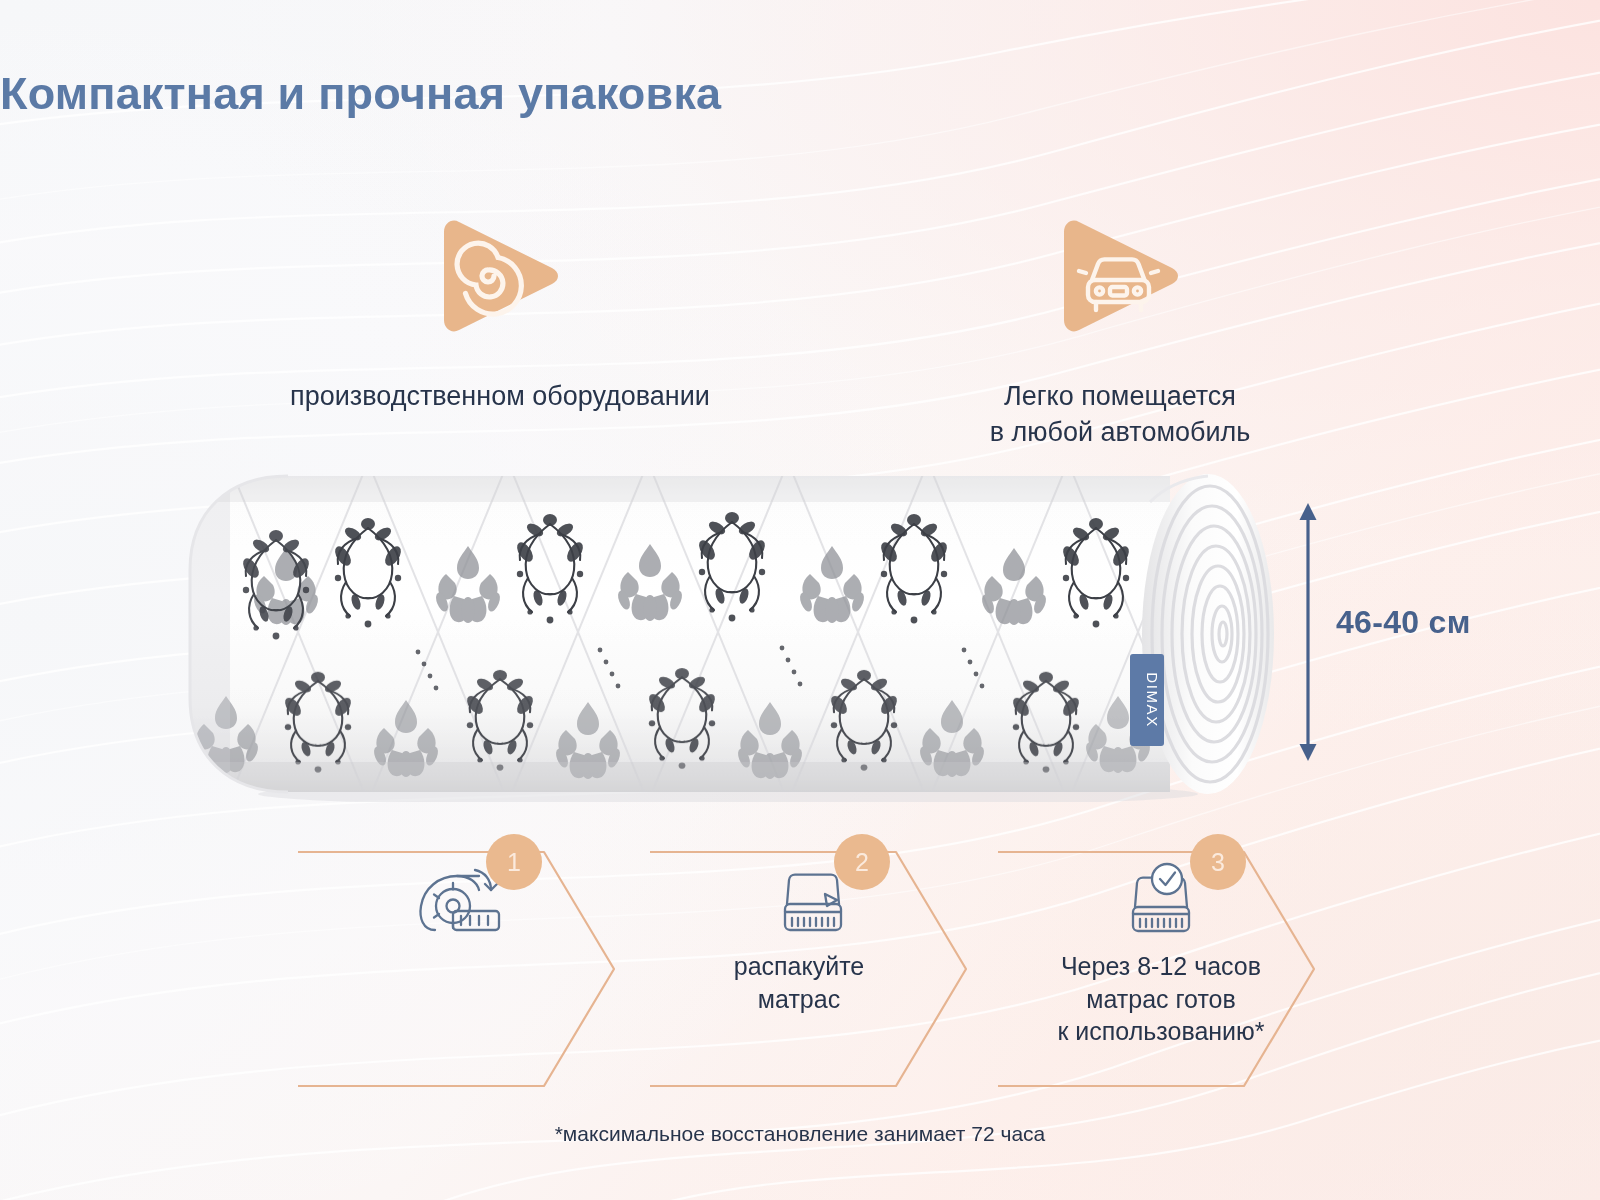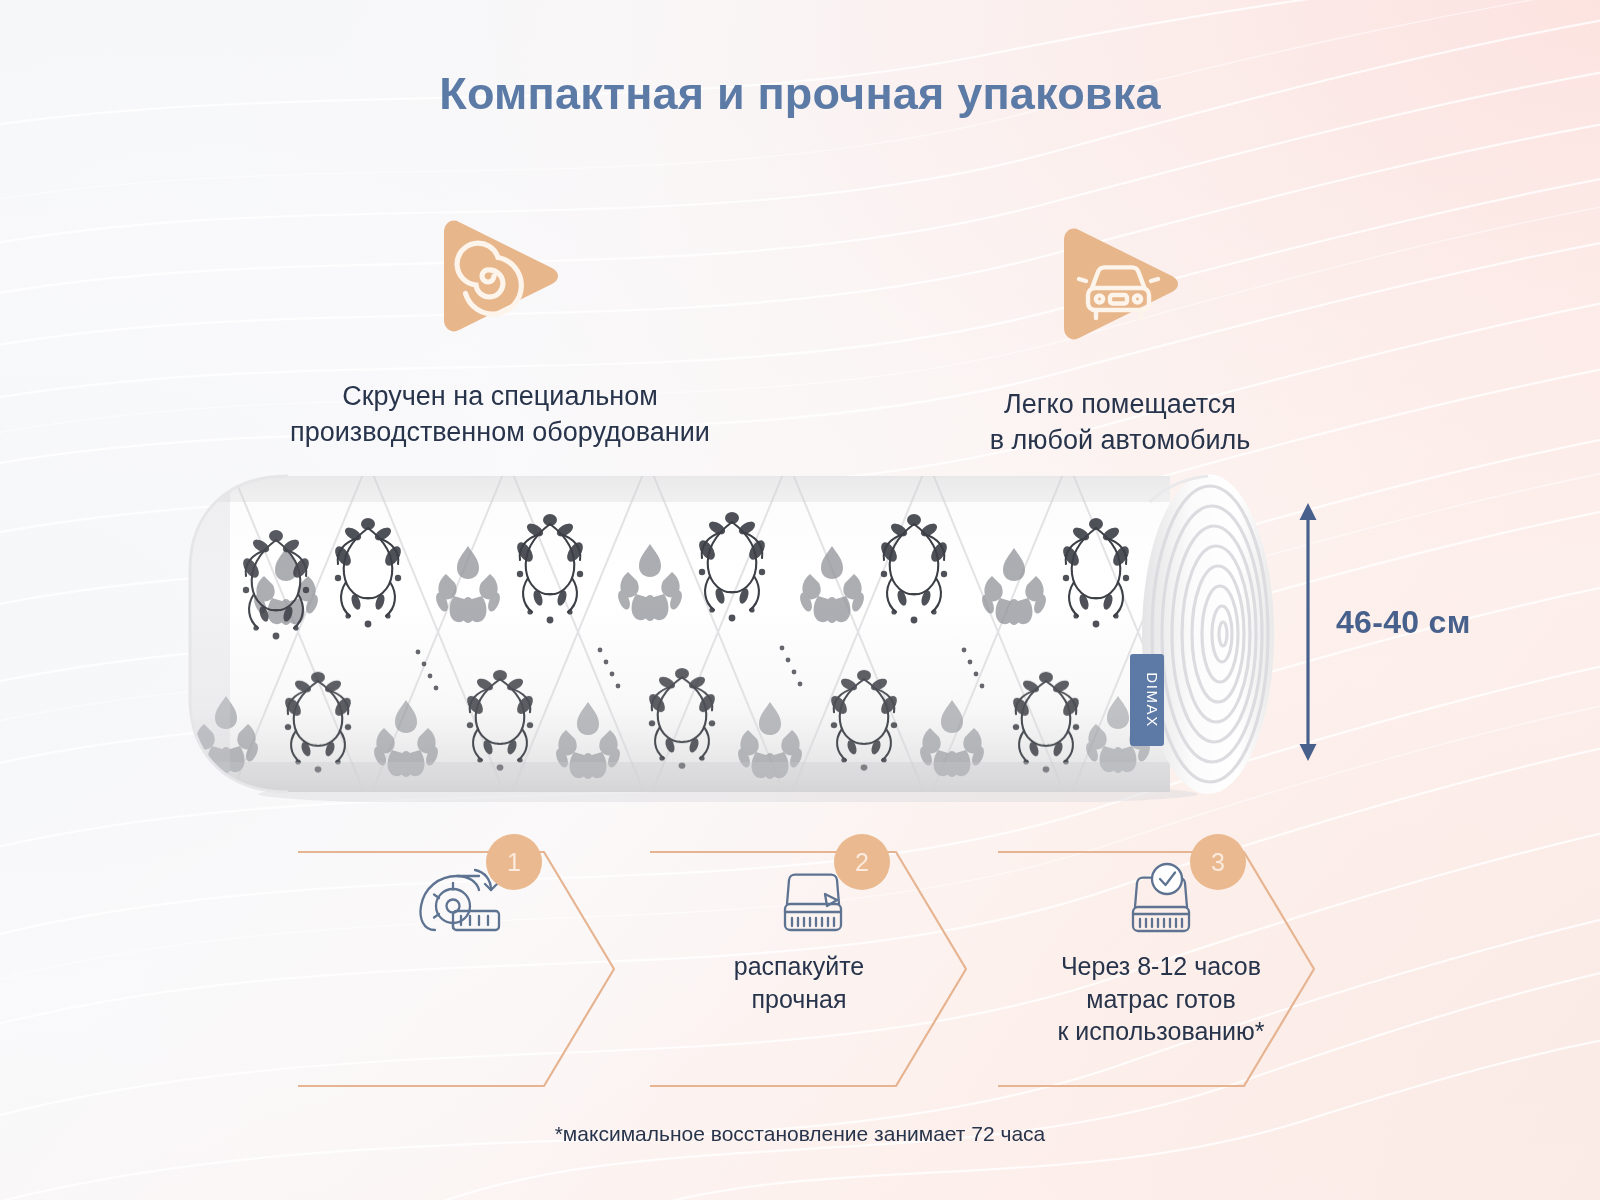--- a/index.html
+++ b/index.html
@@ -15,29 +15,29 @@
       radial-gradient(120% 90% at 100% 0%,  rgba(252,226,223,0.95) 0%, rgba(252,232,229,0.55) 28%, rgba(253,243,240,0.18) 52%, rgba(255,255,255,0) 72%),
       radial-gradient(95% 75% at 96% 86%, rgba(250,236,230,0.55) 0%, rgba(252,245,241,0.20) 40%, rgba(255,255,255,0) 68%),
       radial-gradient(80% 70% at 2% 52%, rgba(246,247,249,0.95) 0%, rgba(250,250,252,0.5) 45%, rgba(255,255,255,0) 75%),
       linear-gradient(128deg,#f6f7f9 0%,#f8f8fa 26%,#fbf6f5 52%,#fdeeea 74%,#fbe9e6 100%);
   }
   .waves{position:absolute;inset:0;pointer-events:none;opacity:.95;}
   .content{position:absolute;inset:0;}
 
   
   .title{
-    position:absolute;left:0;right:0;top:68px;text-align:center;
+    position:absolute;left:0;right:0;top:68px;text-align:left;
     font-size:45px;font-weight:bold;letter-spacing:.2px;
     color:#5b7aa6;
   }
 
   
   .feature{position:absolute;text-align:center;}
   .feat-a{left:228px;top:196px;width:544px;}
-  .feat-b{left:905px;top:204px;width:430px;}
+  .feat-b{left:905px;top:196px;width:430px;}
   .tri-wrap{height:160px;display:flex;align-items:center;justify-content:center;}
   .tri{position:relative;width:148px;height:148px;}
   .tri svg{display:block;}
   .feat-text{
     margin-top:22px;font-size:27px;line-height:1.34;color:#27344b;font-weight:normal;
   }
 
   
   .roll-area{position:absolute;left:168px;top:462px;width:1110px;height:340px;}
   .roll-area svg{display:block;}
@@ -128,21 +128,20 @@
               <path d="M68 74
                        a 6 6 0 1 1 -5.5 -6
                        a 13.5 13.5 0 1 1 -12.5 15
                        a 21 21 0 1 1 22 -27.5
                        a 28.5 28.5 0 1 1 -32.5 36"></path>
             </g>
           </svg>
         </div>
       </div>
       <div class="feat-text">
-        <div>Скручен на специальном</div>
         <div>производственном оборудовании</div>
       </div>
     </div>
 
     <div class="feature feat-b">
       <div class="tri-wrap">
         <div class="tri">
           <svg width="148" height="148" viewBox="0 0 148 148">
             <path d="M33 20 C 26 16, 18 21, 18 30 L 18 118 C 18 127, 26 132, 33 128 L 126 82 C 134 78, 134 70, 126 66 Z" fill="#e8b68b"></path>
             <g fill="none" stroke="#fdf4ec" stroke-width="4.4" stroke-linecap="round" stroke-linejoin="round">
@@ -389,21 +388,21 @@
                 <path d="M37 58 L 37 66"></path>
               <path d="M43 58 L 43 66"></path>
                 <path d="M49 58 L 49 66"></path>
               <path d="M55 58 L 55 66"></path>
                 <path d="M61 58 L 61 66"></path>
             </g>
           </svg>
         </div>
         <div class="step-text">
           <div>распакуйте</div>
-          <div>прочная</div>
+          <div>матрас</div>
         </div>
         <div class="step-num">2</div>
       </div>
 
       <div class="step step-3">
         <svg class="chev" width="330" height="246" viewBox="0 0 330 246">
           <path d="M2,6 L 248,6 L 318,123 L 248,240 L 2,240" fill="none" stroke="#e6b491" stroke-width="2.2" stroke-linejoin="round"></path>
         </svg>
         <div class="step-icon">
           <svg width="80" height="82" viewBox="0 0 80 82">

